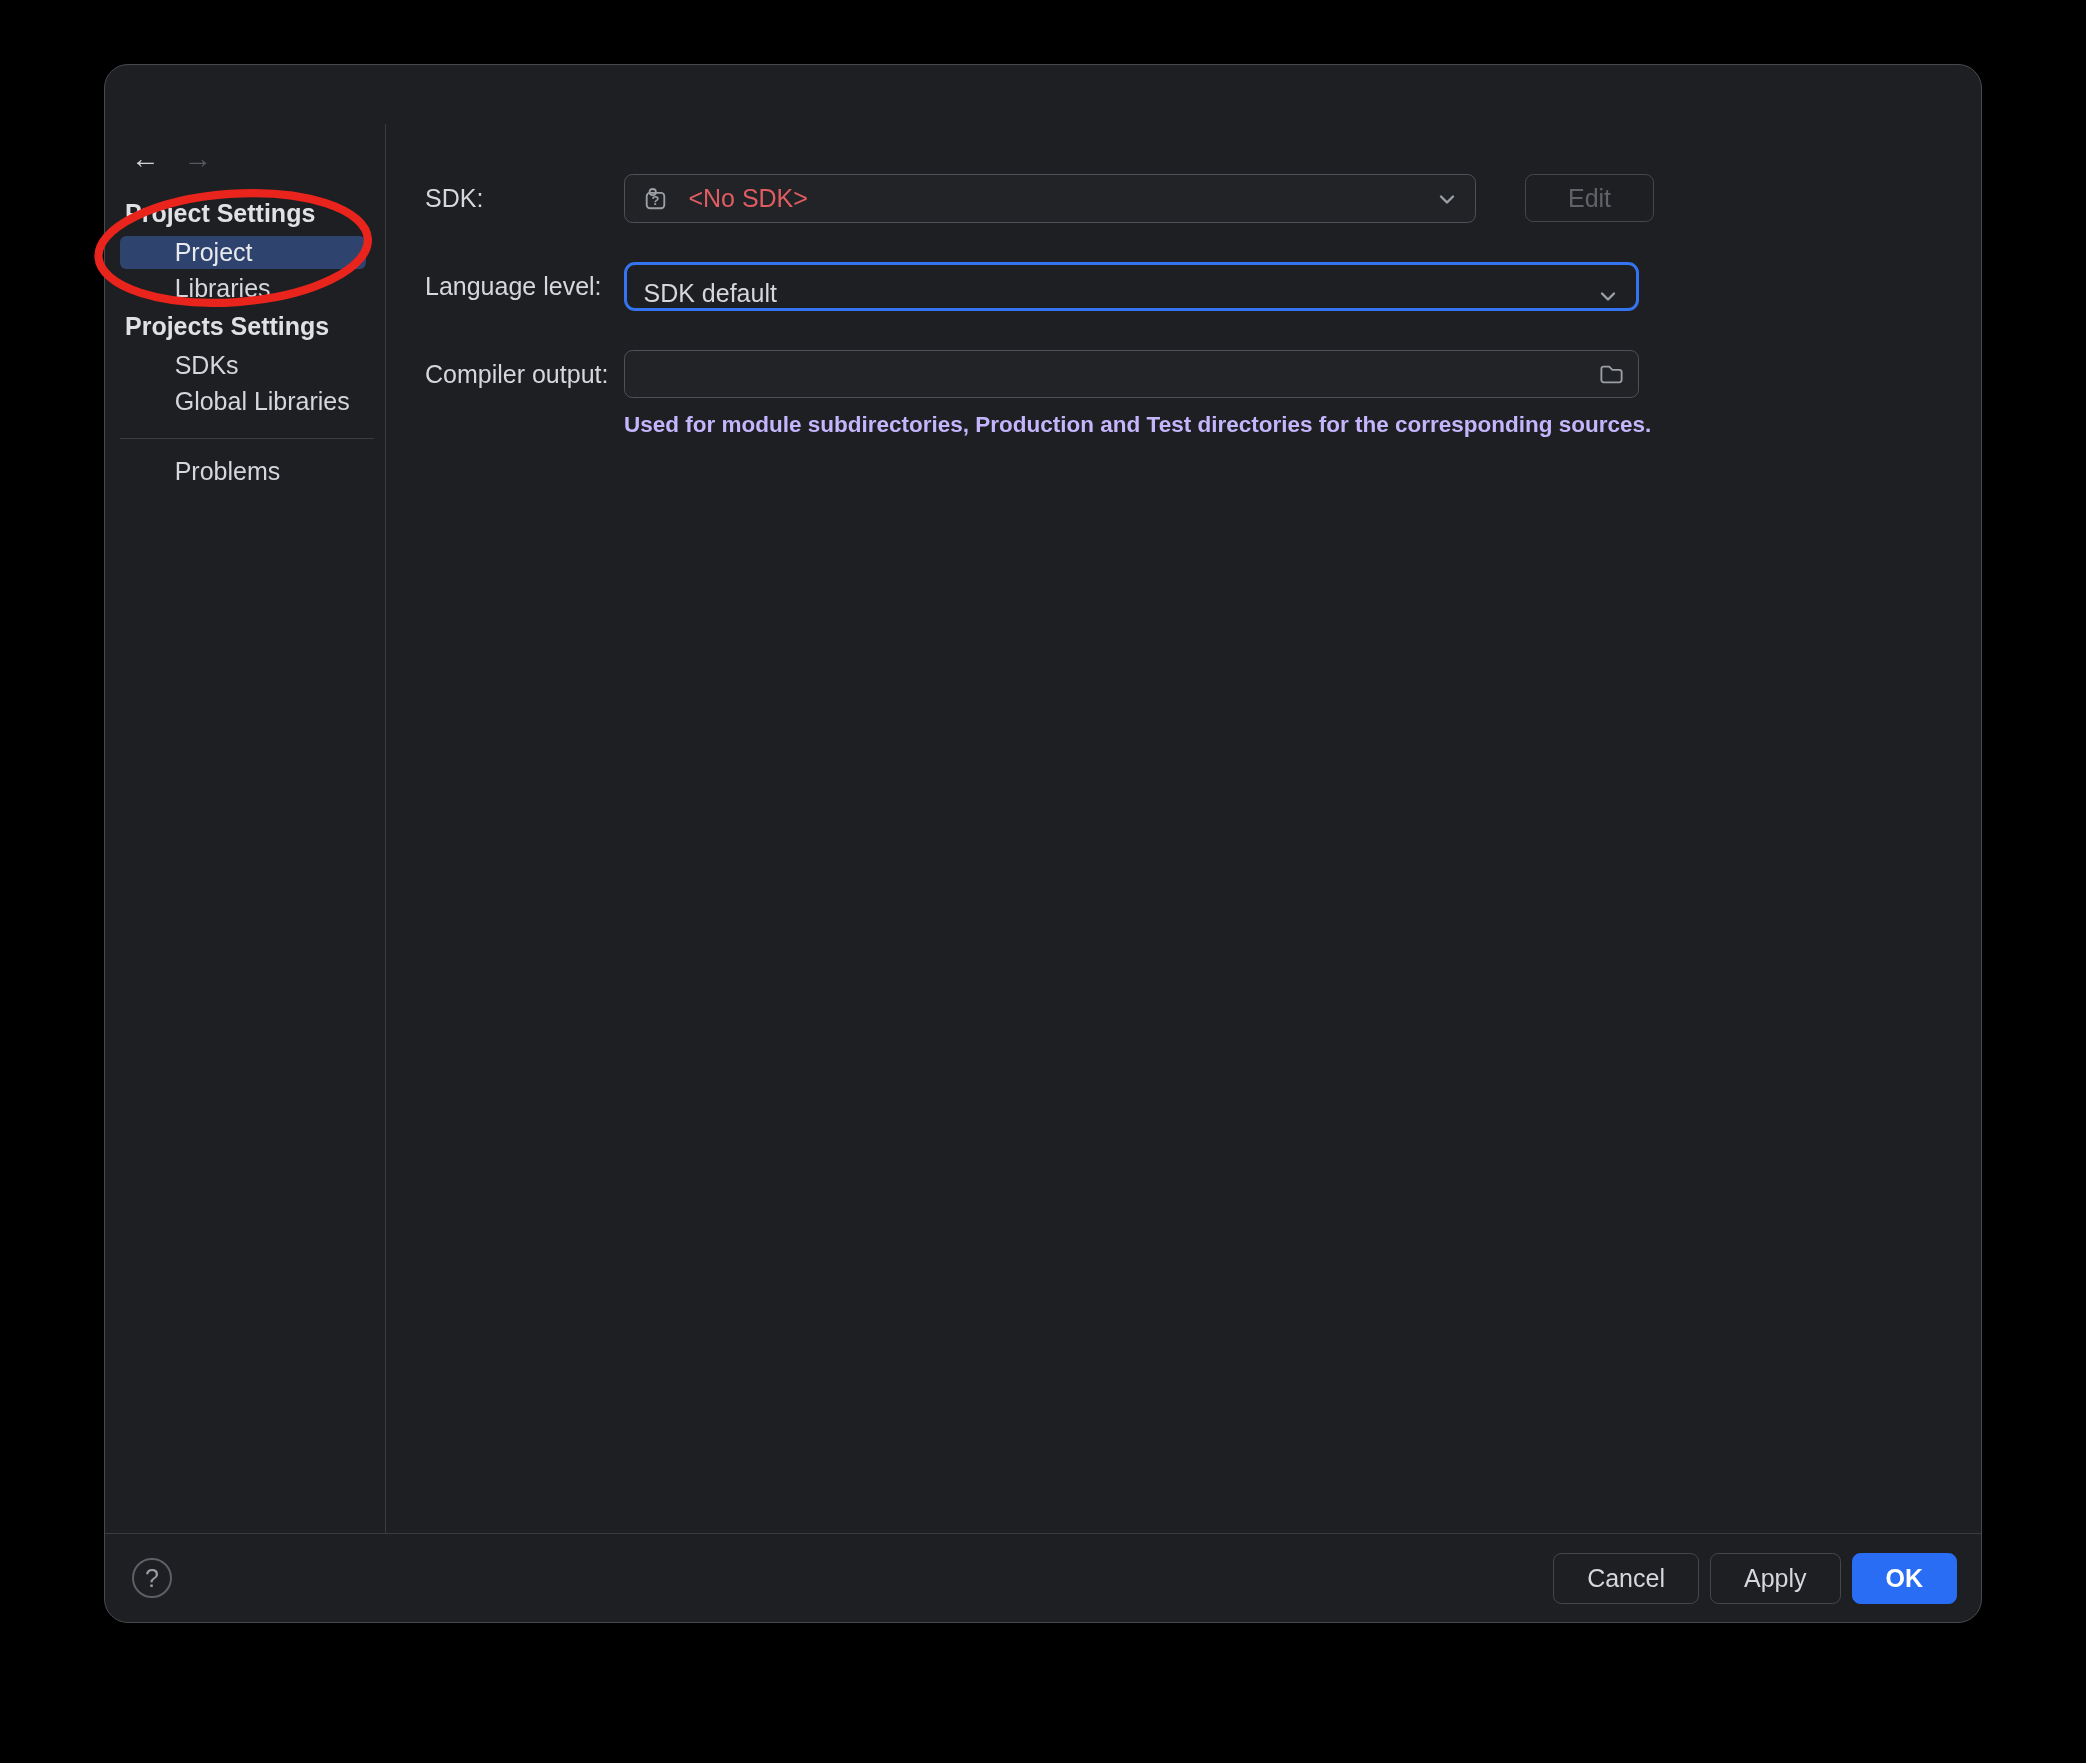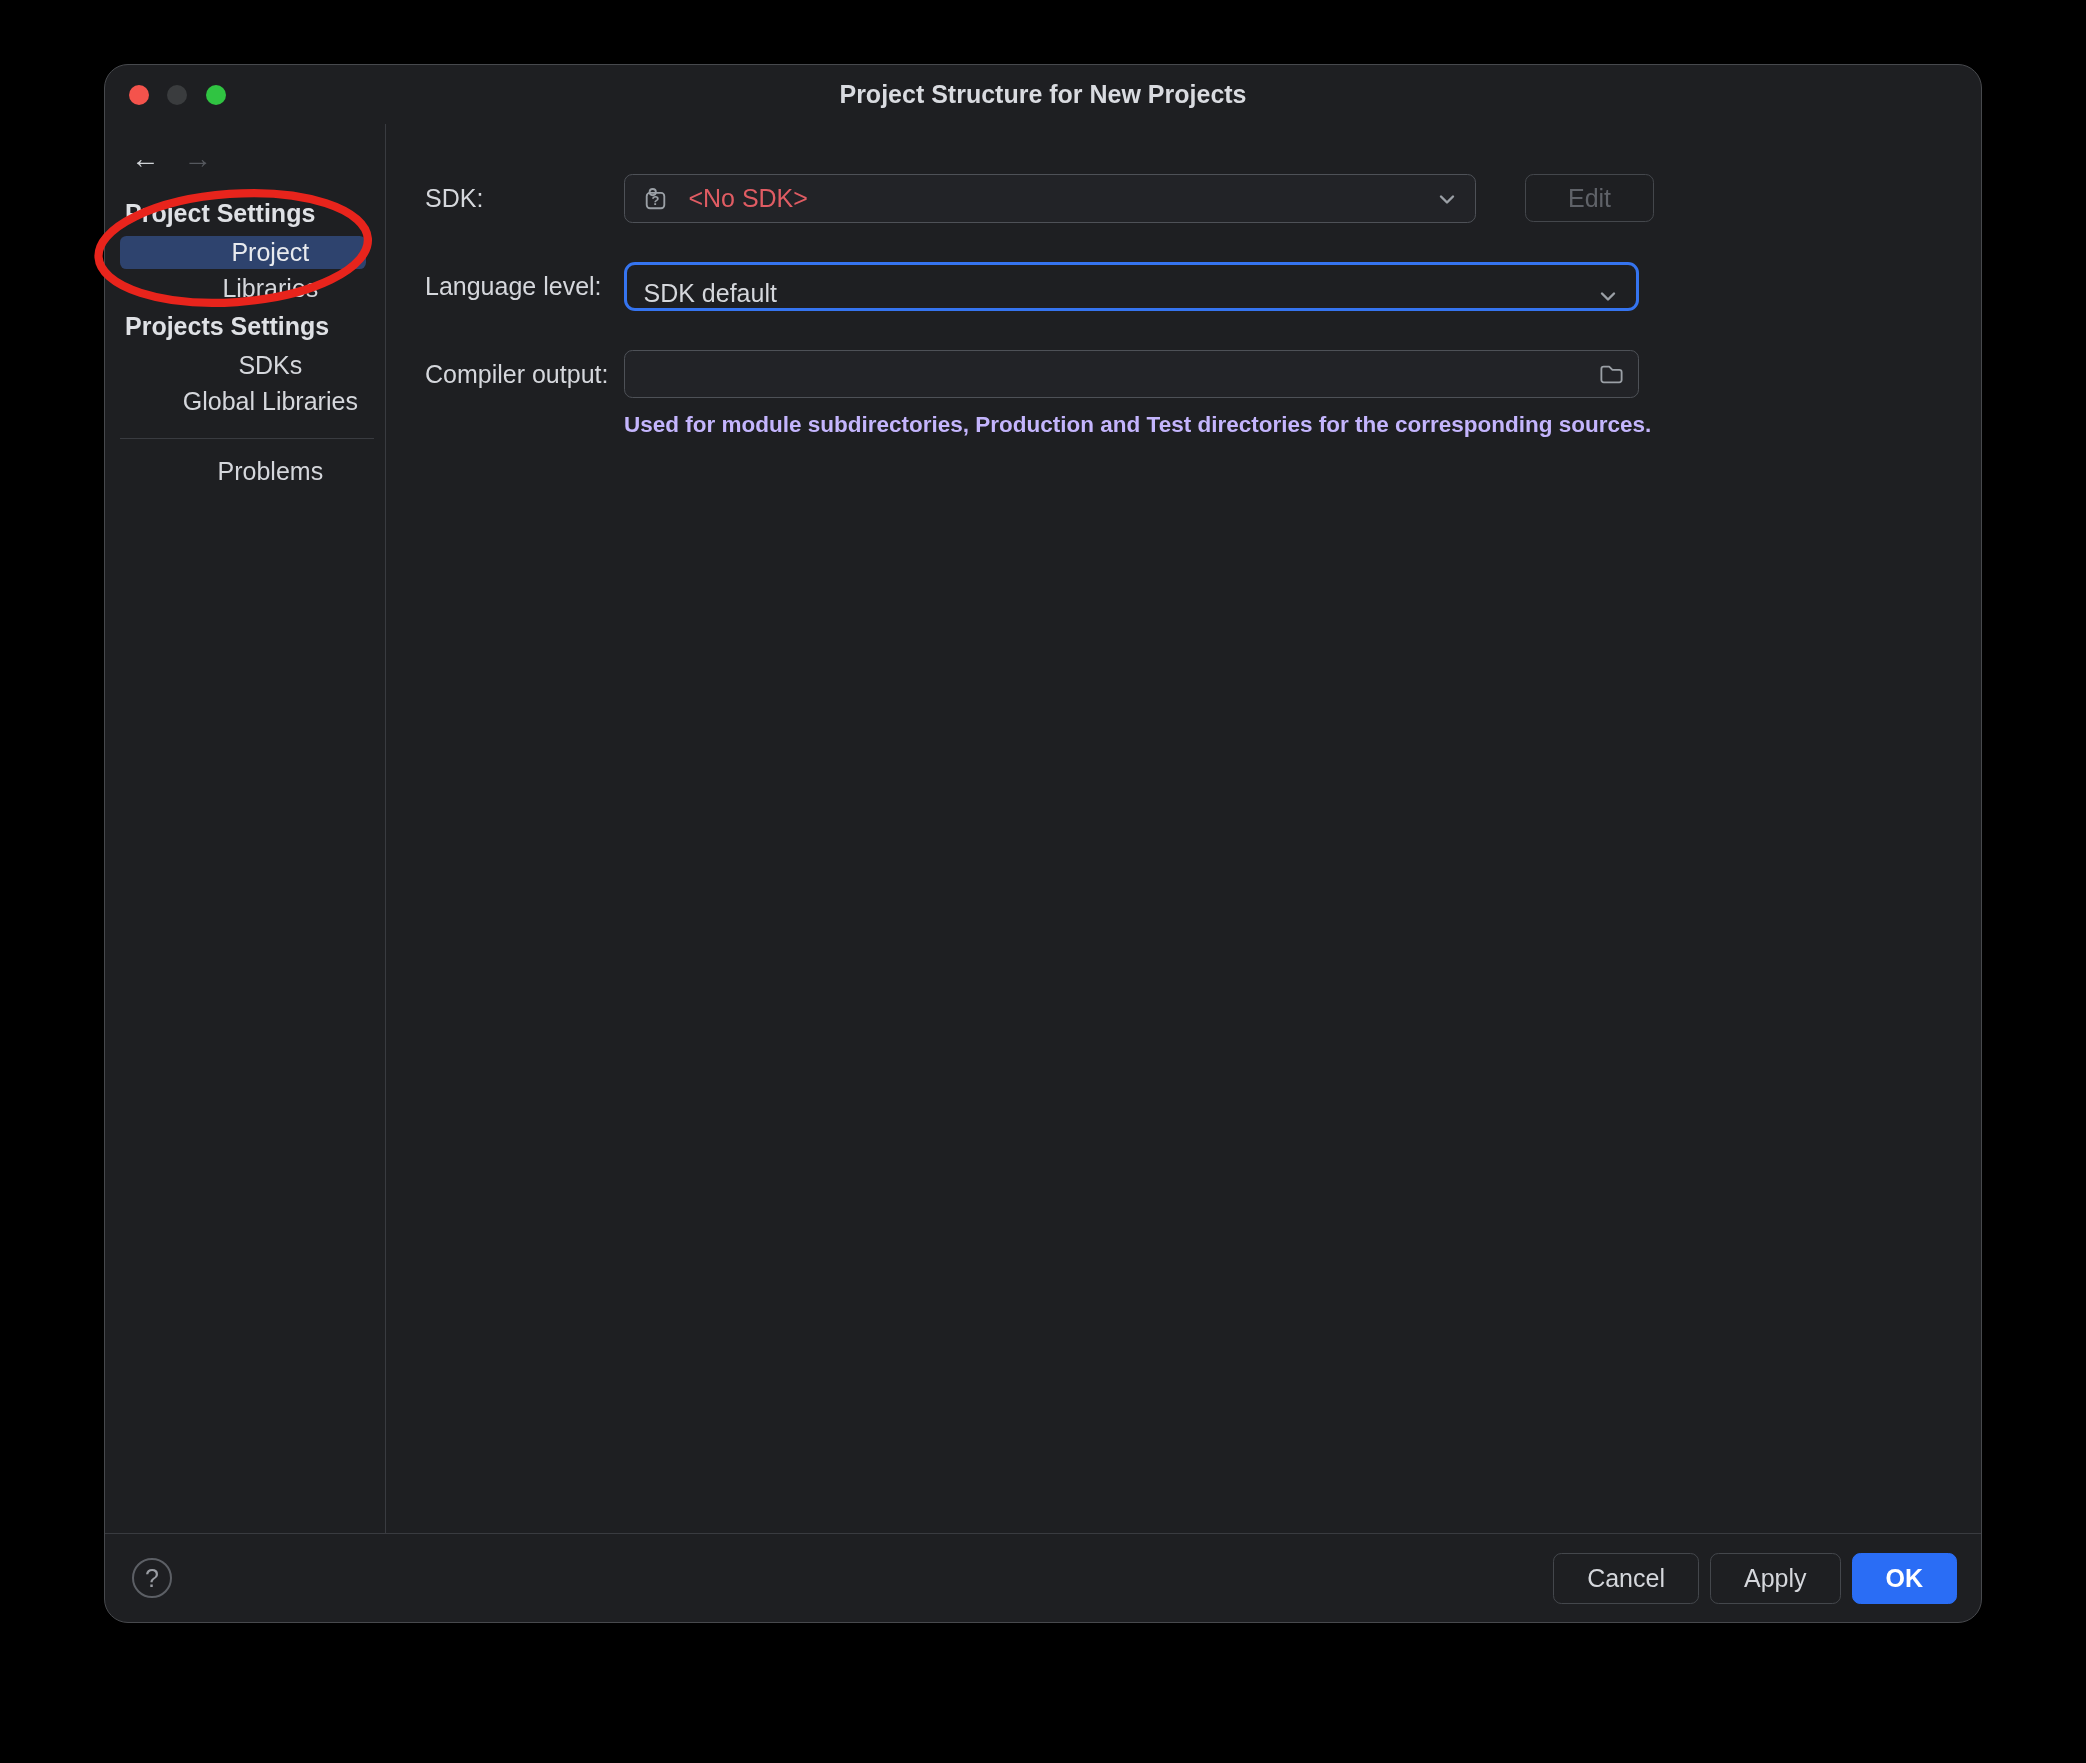--- a/index.html
+++ b/index.html
@@ -23,21 +23,21 @@
 
   
   .content{position:absolute;left:0;top:59px;right:0;bottom:89px;display:flex;}
   .sidebar{width:281px;box-sizing:border-box;border-right:0.9px solid #393b40;flex:none;font-size:25px;}
   .nav-arrows{margin:19px 0 0 26px;display:flex;gap:24px;font-size:28.5px;height:31px;align-items:center;}
   .arrow-back{color:#cfd2d6;}
   .arrow-fwd{color:#55585e;}
   .side-list{margin-top:20px;}
   .side-header{height:39px;line-height:39px;padding-left:20px;font-weight:700;color:#dfe1e5;}
   .side-item{height:33px;line-height:33px;margin:2.8px 19px 2.8px 14.7px;padding-left:55px;
-             border-radius:6.4px;color:#d5d7dc;cursor:default;text-align:center;}
+             border-radius:6.4px;color:#d5d7dc;cursor:default;}
   .side-item.selected{background:#2e436e;color:#e8eaee;}
   .side-divider{border:none;border-top:0.9px solid #393b40;margin:20px 11px 16.5px 14.7px;}
 
   .main{flex:1;position:relative;font-size:25px;}
   .form-label{position:absolute;left:39px;height:49px;line-height:49px;color:#d5d7dc;}
   .combo{position:absolute;box-sizing:border-box;height:49px;background:#222327;
          border:0.9px solid #4e5157;border-radius:8.3px;display:flex;align-items:center;
          padding:0 16.5px 0 18.4px;cursor:default;}
   .combo .chev{margin-left:auto;display:flex;align-items:center;}
   .combo.focused{border:3.7px solid #3574f0;border-radius:11px;background:#1e1f22;padding-left:16.5px;}
@@ -61,28 +61,20 @@
   .footer .btn{height:51px;padding:0 33px;margin-left:11px;}
   .btn.primary{background:#2a6df5;border-color:#2a6df5;color:#fff;font-weight:600;}
 
   .annotation-svg{position:absolute;left:0;top:0;pointer-events:none;}
 </style>
 </head>
 <body>
 
 <div class="window">
 
-  <div class="titlebar">
-    <div class="traffic">
-      <div class="tl red"></div>
-      <div class="tl gray"></div>
-      <div class="tl green"></div>
-    </div>
-    <div class="title">Project Structure for New Projects</div>
-  </div>
 
   <div class="content">
     <div class="sidebar">
       <div class="nav-arrows">
         <span class="arrow-back">←</span>
         <span class="arrow-fwd">→</span>
       </div>
       <div class="side-list">
         <div class="side-header">Project Settings</div>
         <div class="side-item selected">Project</div>

